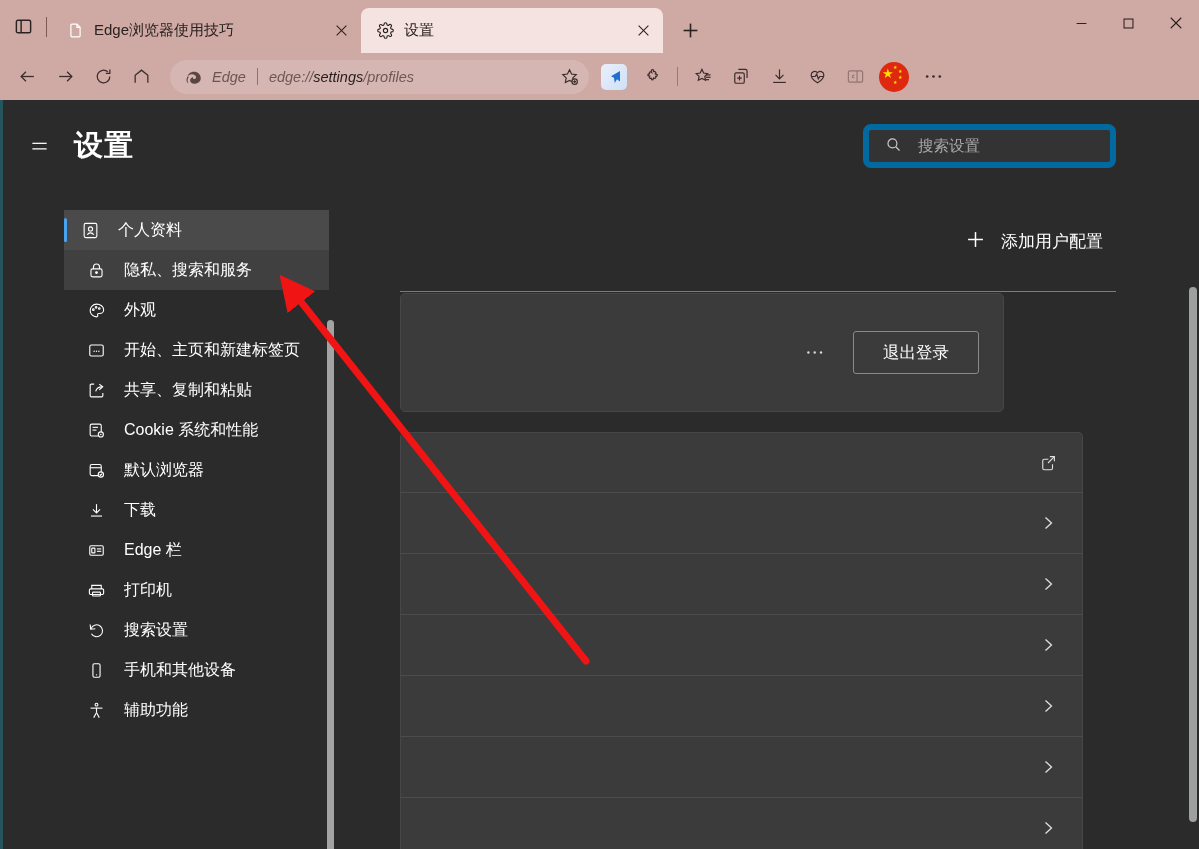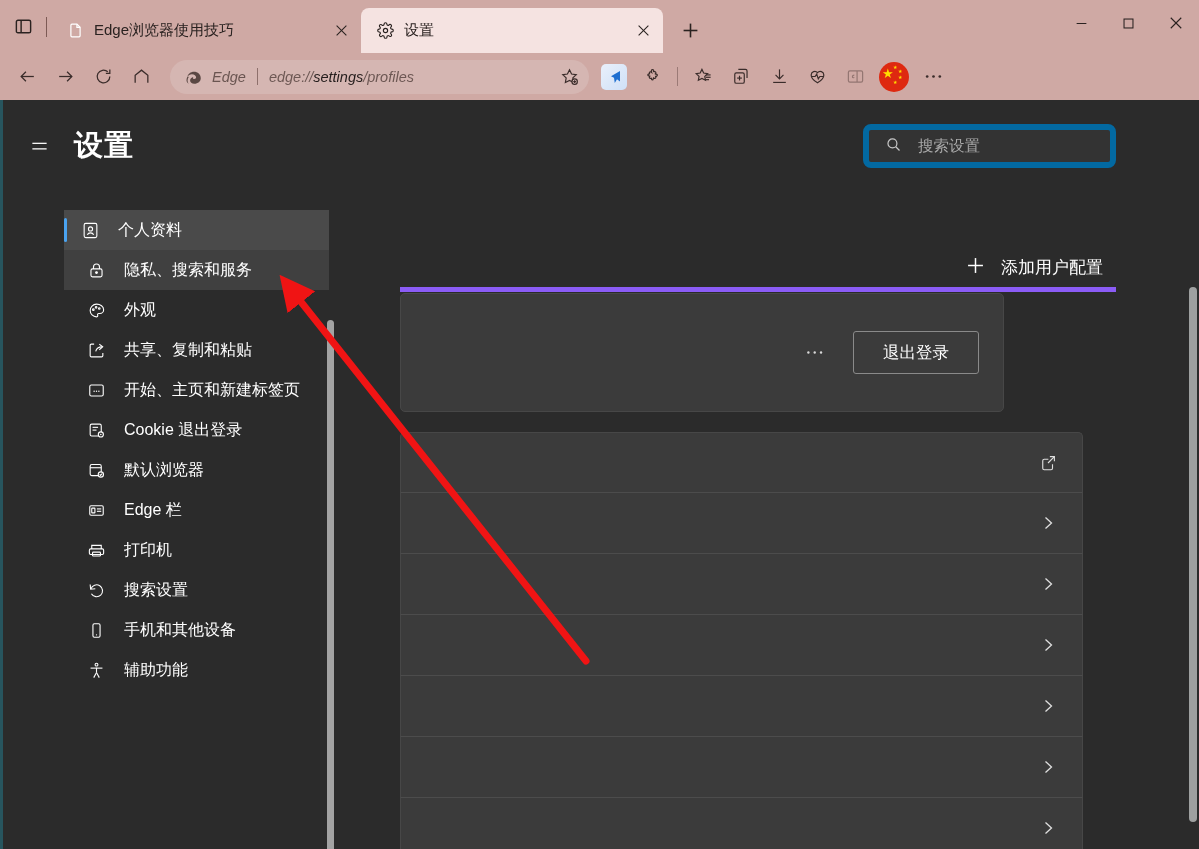--- a/index.html
+++ b/index.html
@@ -148,22 +148,22 @@
   .searchbox {
     width: 253px; height: 44px; border: 6px solid #0369a1; background: #333333;
     border-radius: 8px; display: flex; align-items: center; padding-left: 16px; gap: 16px;
   }
   .searchbox svg { width: 17px; height: 17px; flex: 0 0 auto; }
   .searchbox .ph { font-size: 15.5px; color: #a9a9a9; }
 
   .main-body { position: relative; height: 657px; background: #2b2b2b; }
   .card-add {
     position: absolute; left: 0; top: 0; width: 716px; height: 100px;
-    background: #2b2b2b; border-bottom: 5px solid #8b5cf6;
-    display: flex; align-items: flex-end; justify-content: flex-end; padding-right: 3px;
+    background: #2b2b2b; border-bottom: 1px solid #8b5cf6;
+    display: flex; align-items: center; justify-content: flex-end; padding-right: 3px;
   }
   .addbtn { display: flex; align-items: center; gap: 17px; padding: 8px 10px; border-radius: 3px; }
   .addbtn svg { width: 17px; height: 17px; }
   .addbtn .lbl { font-size: 17px; color: #ffffff; }
 
   .card-profile {
     position: absolute; left: 0; top: 101px; width: 604px; height: 119px;
     background: #3b3b3b; border: 1px solid #474747; border-radius: 5px;
     display: flex; align-items: center; justify-content: flex-end; gap: 22px; padding-right: 24px;
   }
@@ -428,66 +428,76 @@
               <circle cx="8" cy="11" r="1"></circle>
                 <circle cx="11.5" cy="8" r="1"></circle>
                 <circle cx="15.5" cy="9.5" r="1"></circle>
             </svg>
           </span>
           <span class="nlabel">外观</span>
         </div>
 
         <div class="navitem">
           <span class="nico">
-            <svg viewBox="0 0 24 24" fill="none" stroke="#ffffff" stroke-width="1.4">
-              <path d="M9 4H5.5A1.5 1.5 0 0 0 4 5.5v13A1.5 1.5 0 0 0 5.5 20h13a1.5 1.5 0 0 0 1.5-1.5V15"></path>
-              <path d="M11 13c1-4 4.5-5.6 8-5.6"></path>
-                <polyline points="15.5,4 19.8,7.4 15.5,11"></polyline>
-            </svg>
-          </span>
-          <span class="nlabel">共享、复制和粘贴</span>
-        </div>
-
-        <div class="navitem">
-          <span class="nico">
             <svg viewBox="0 0 24 24" fill="none" stroke="#ffffff" stroke-width="1.4" stroke-dasharray="3 2">
               <rect x="3.5" y="5" width="17" height="14" rx="2" stroke-dasharray="0"></rect>
               <circle cx="9" cy="13" r=".9" fill="#fff" stroke="none"></circle>
                 <circle cx="12" cy="13" r=".9" fill="#fff" stroke="none"></circle>
                 <circle cx="15" cy="13" r=".9" fill="#fff" stroke="none"></circle>
             </svg>
           </span>
           <span class="nlabel">开始、主页和新建标签页</span>
         </div>
 
         <div class="navitem">
           <span class="nico">
             <svg viewBox="0 0 24 24" fill="none" stroke="#ffffff" stroke-width="1.4">
+              <path d="M9 4H5.5A1.5 1.5 0 0 0 4 5.5v13A1.5 1.5 0 0 0 5.5 20h13a1.5 1.5 0 0 0 1.5-1.5V15"></path>
+              <path d="M11 13c1-4 4.5-5.6 8-5.6"></path>
+                <polyline points="15.5,4 19.8,7.4 15.5,11"></polyline>
+            </svg>
+          </span>
+          <span class="nlabel">共享、复制和粘贴</span>
+        </div>
+
+        <div class="navitem">
+          <span class="nico">
+            <svg viewBox="0 0 24 24" fill="none" stroke="#ffffff" stroke-width="1.4">
               <rect x="4" y="4" width="14" height="15" rx="2"></rect>
                 <line x1="7" y1="8" x2="14" y2="8"></line>
                 <line x1="7" y1="11.5" x2="12" y2="11.5"></line>
               <circle cx="17.5" cy="17" r="3.2" fill="#2b2b2b"></circle>
                 <circle cx="17.5" cy="17" r="1" fill="#fff" stroke="none"></circle>
             </svg>
           </span>
-          <span class="nlabel">Cookie 退出登录</span>
+          <span class="nlabel">Cookie 系统和性能</span>
         </div>
 
         <div class="navitem">
           <span class="nico">
             <svg viewBox="0 0 24 24" fill="none" stroke="#ffffff" stroke-width="1.4">
               <rect x="4" y="4.5" width="14" height="14" rx="2"></rect>
                 <line x1="4" y1="8.5" x2="18" y2="8.5"></line>
               <circle cx="17.5" cy="17" r="3.3" fill="#2b2b2b"></circle>
                 <polyline points="16,17 17.2,18.2 19.2,15.8"></polyline>
             </svg>
           </span>
           <span class="nlabel">默认浏览器</span>
         </div>
 
+        <div class="navitem">
+          <span class="nico">
+            <svg viewBox="0 0 24 24" fill="none" stroke="#ffffff" stroke-width="1.4">
+              <line x1="12" y1="4" x2="12" y2="15"></line>
+                <polyline points="7.5,10.5 12,15 16.5,10.5"></polyline>
+                <line x1="5" y1="19" x2="19" y2="19"></line>
+            </svg>
+          </span>
+          <span class="nlabel">下载</span>
+        </div>
 
 
         <div class="navitem">
           <span class="nico">
             <svg viewBox="0 0 24 24" fill="none" stroke="#ffffff" stroke-width="1.4">
               <rect x="3.5" y="6" width="17" height="12" rx="1.6"></rect>
                 <rect x="6" y="9" width="4" height="6" rx=".6"></rect>
                 <line x1="12.5" y1="10" x2="18" y2="10"></line>
                 <line x1="12.5" y1="13" x2="18" y2="13"></line>
             </svg>

